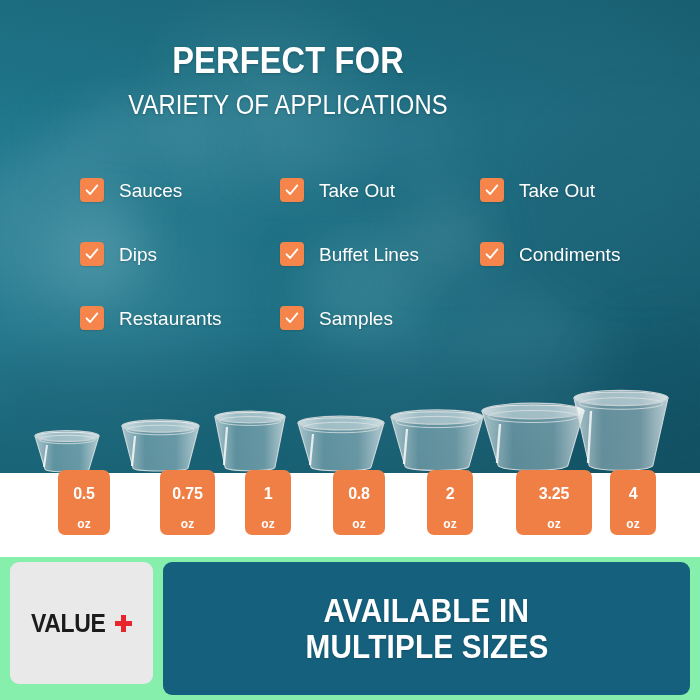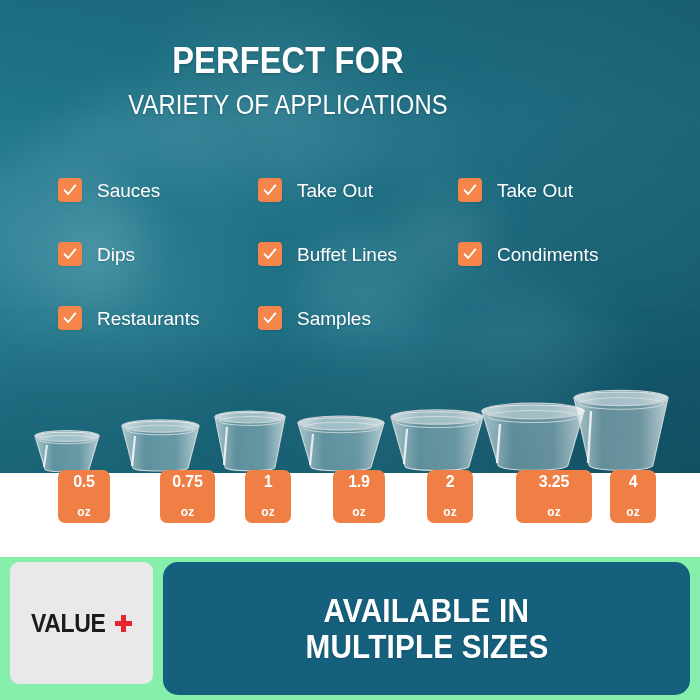--- a/index.html
+++ b/index.html
@@ -44,21 +44,21 @@
     margin-top:13px;
     font-size:27px; font-weight:normal; color:#ffffff;
     letter-spacing:0.2px; line-height:1.0;
     transform:scaleX(0.88); transform-origin:center;
     text-shadow:0 1px 3px rgba(0,0,0,0.20);
   }
 
   
   #checklist {
     position:absolute; left:0; top:178px; width:674px;
-    padding:0 66px 0 58px;
+    padding:0 66px 0 80px;
     display:grid;
     grid-template-columns:200px 200px 1fr;
     row-gap:40px;
   }
   .check-item { display:flex; align-items:center; }
   .checkbox {
     width:24px; height:24px; border-radius:4px; flex:0 0 auto;
     background:#f5854a;
     display:flex; align-items:center; justify-content:center;
     box-shadow:0 1px 2px rgba(0,0,0,0.12);
@@ -77,21 +77,21 @@
   
   #badges { position:absolute; left:0; top:0; width:700px; height:700px; pointer-events:none; }
   .badge {
     position:absolute;
     background:#f07f45; color:#ffffff;
     border-radius:7px;
     text-align:center;
     padding:4px 0 5px 0;
     line-height:1;
   }
-  .badge .num { display:block; font-size:16px; font-weight:bold; letter-spacing:-0.2px; }
+  .badge .num { display:block; font-size:16px; font-weight:bold; letter-spacing:-0.2px;margin-top:12px; }
   .badge .unit { display:block; font-size:12px; font-weight:bold; margin-top:16px; }
 
   
   #bottom { position:absolute; left:0; top:557px; width:700px; height:143px; background:#86efac; }
   #logo-panel {
     position:absolute; left:10px; top:5px; width:143px; height:122px;
     background:#e9e9e9; border-radius:9px;
     display:flex; align-items:center; justify-content:center;
   }
   #logo-wrap { display:flex; align-items:center; }
@@ -103,21 +103,21 @@
     margin-left:3px; width:17px; height:17px; position:relative; flex:0 0 auto;
   }
   #logo-plus::before, #logo-plus::after {
     content:""; position:absolute; background:#e8242c;
   }
   #logo-plus::before { left:6px; top:0; width:5px; height:17px; }
   #logo-plus::after { left:0; top:6px; width:17px; height:5px; }
 
   #banner-panel {
     position:absolute; left:163px; top:5px; width:527px; height:133px;
-    background:#15607c; border-radius:15px;
+    background:#15607c; border-radius:9px;
     display:flex; flex-direction:column;
     align-items:center; justify-content:center;
   }
   .banner-line {
     color:#ffffff; font-weight:bold; font-size:33px; line-height:1.08;
     letter-spacing:0.2px; white-space:nowrap;
     transform:scaleX(0.9); transform-origin:center;
     text-shadow:0 1px 2px rgba(0,0,0,0.18);
   }
 </style>
@@ -343,21 +343,21 @@
     <span class="num">0.75</span>
     <span class="unit">oz</span>
   </div>
 
   <div class="badge" style="left:245px; top:470px; width:46px;">
     <span class="num">1</span>
     <span class="unit">oz</span>
   </div>
 
   <div class="badge" style="left:333px; top:470px; width:52px;">
-    <span class="num">1.9</span>
+    <span class="num">0.8</span>
     <span class="unit">oz</span>
   </div>
 
   <div class="badge" style="left:427px; top:470px; width:46px;">
     <span class="num">2</span>
     <span class="unit">oz</span>
   </div>
 
   <div class="badge" style="left:516px; top:470px; width:76px;">
     <span class="num">3.25</span>

